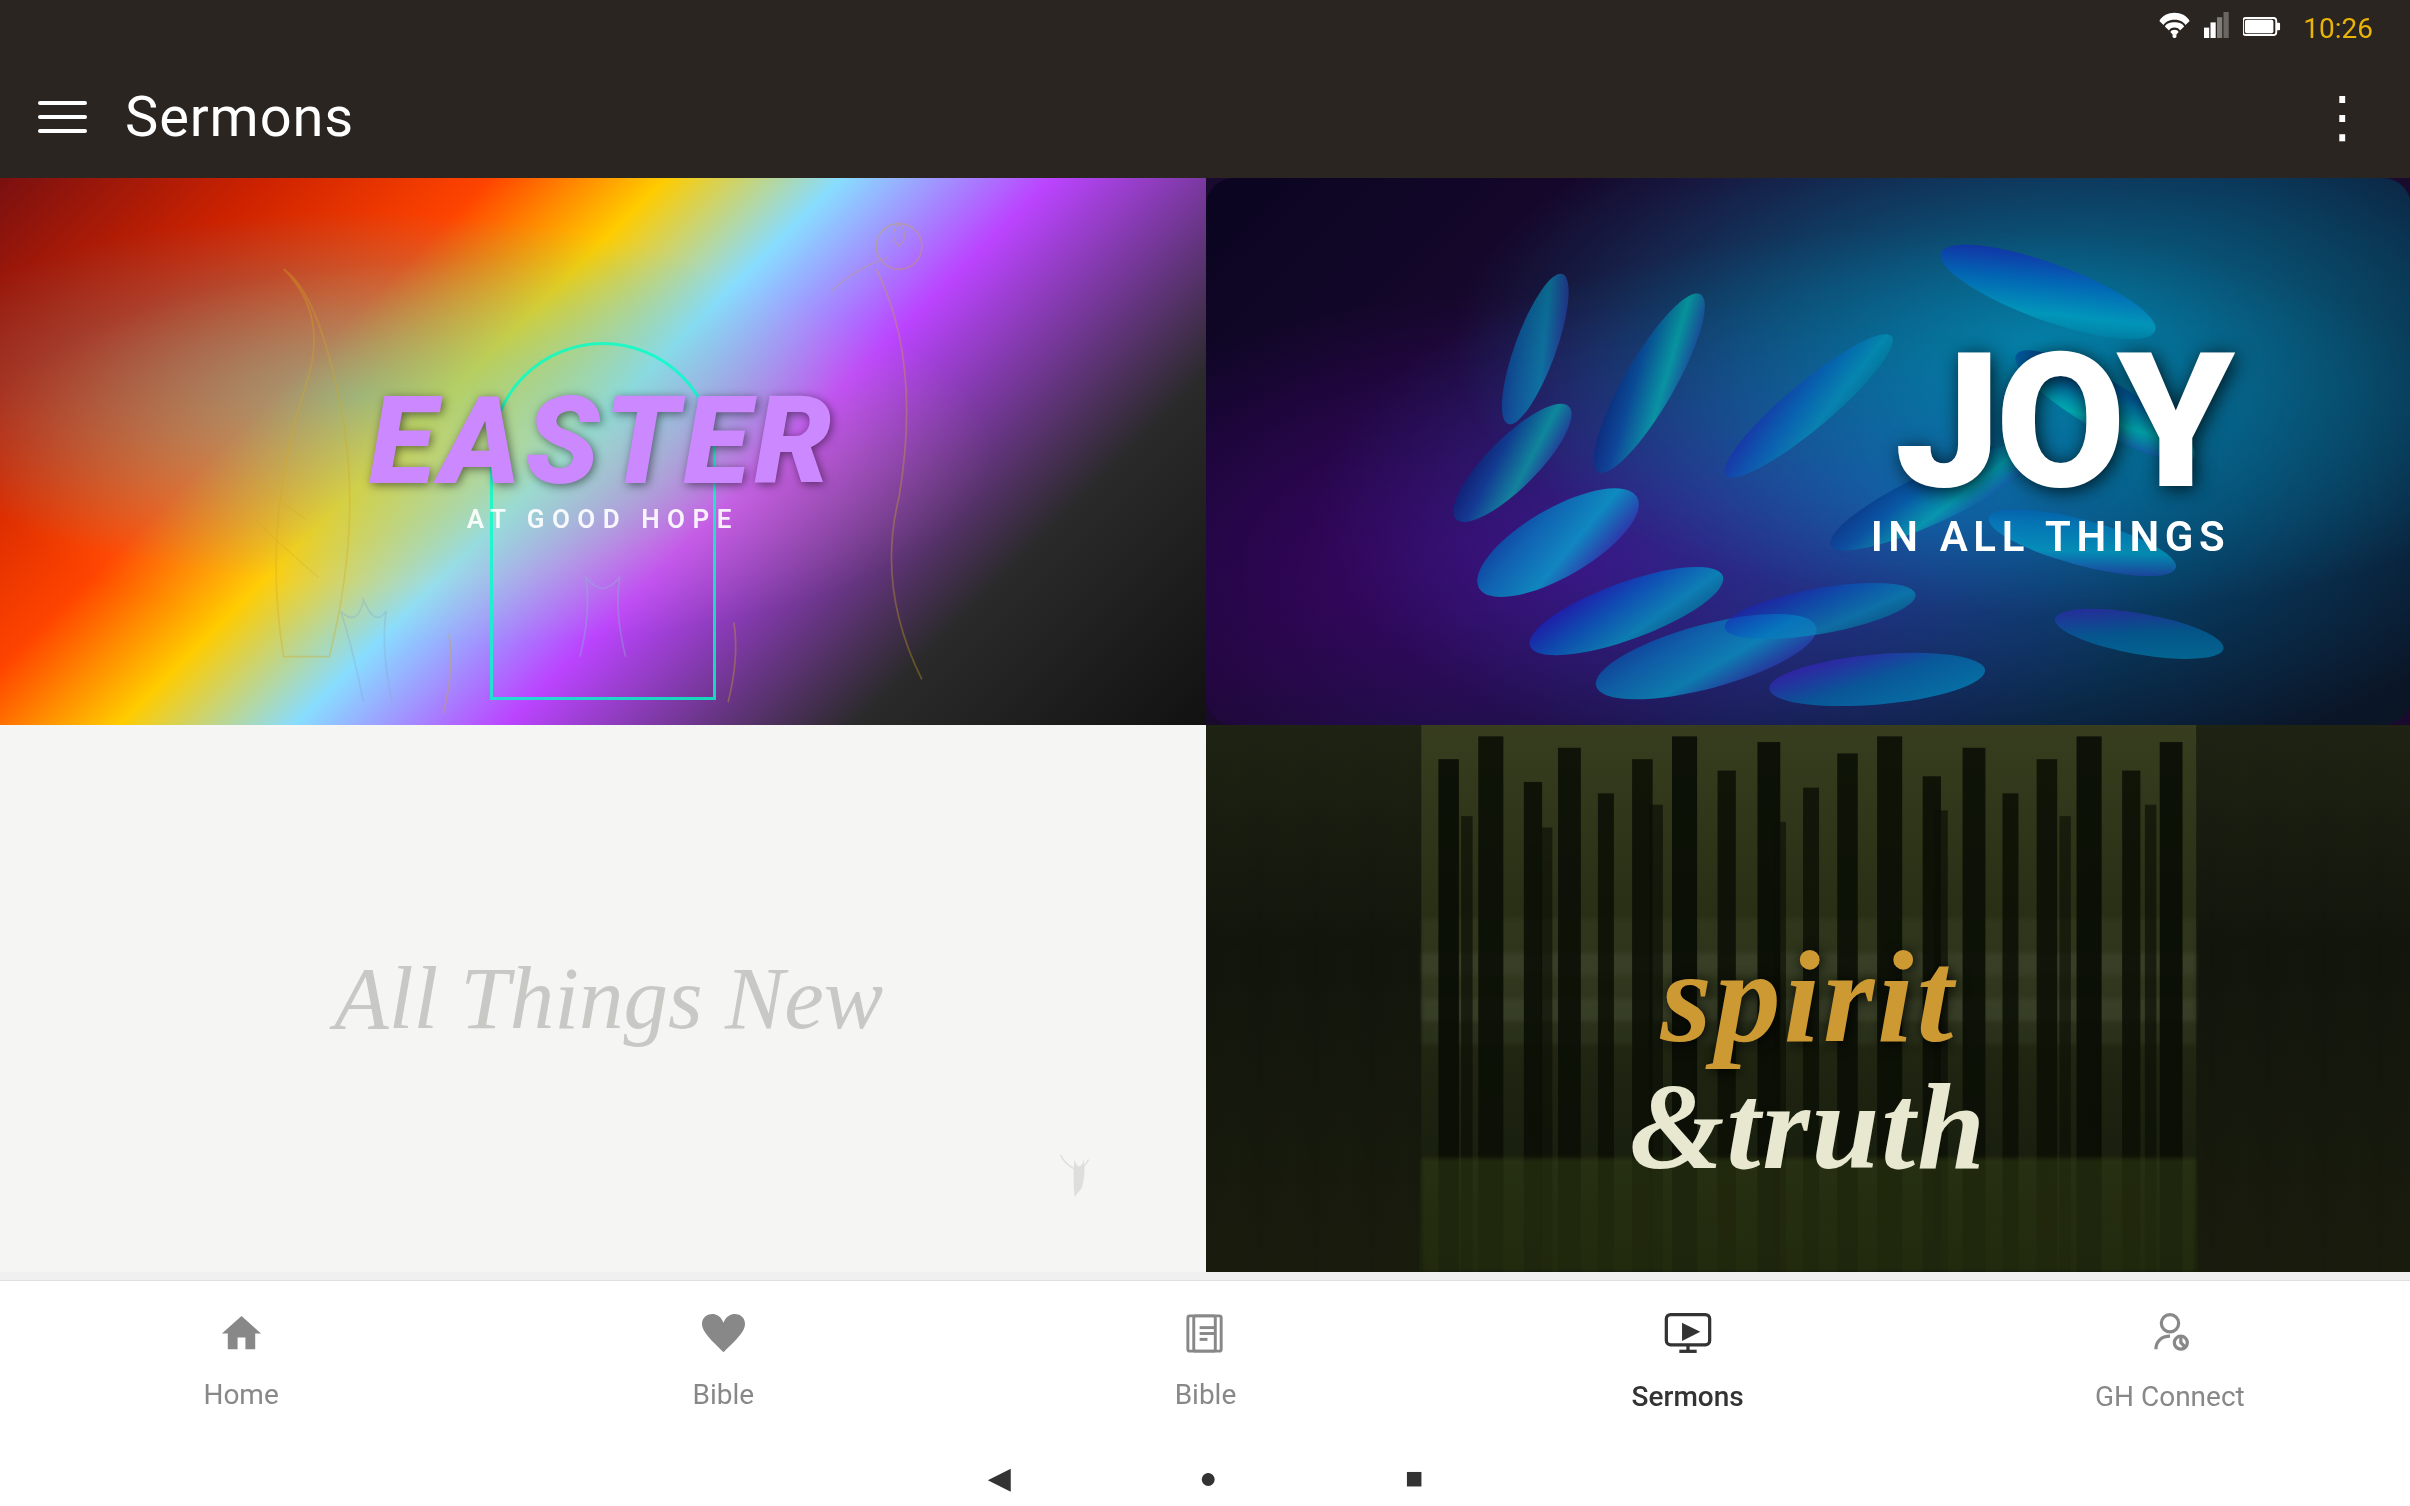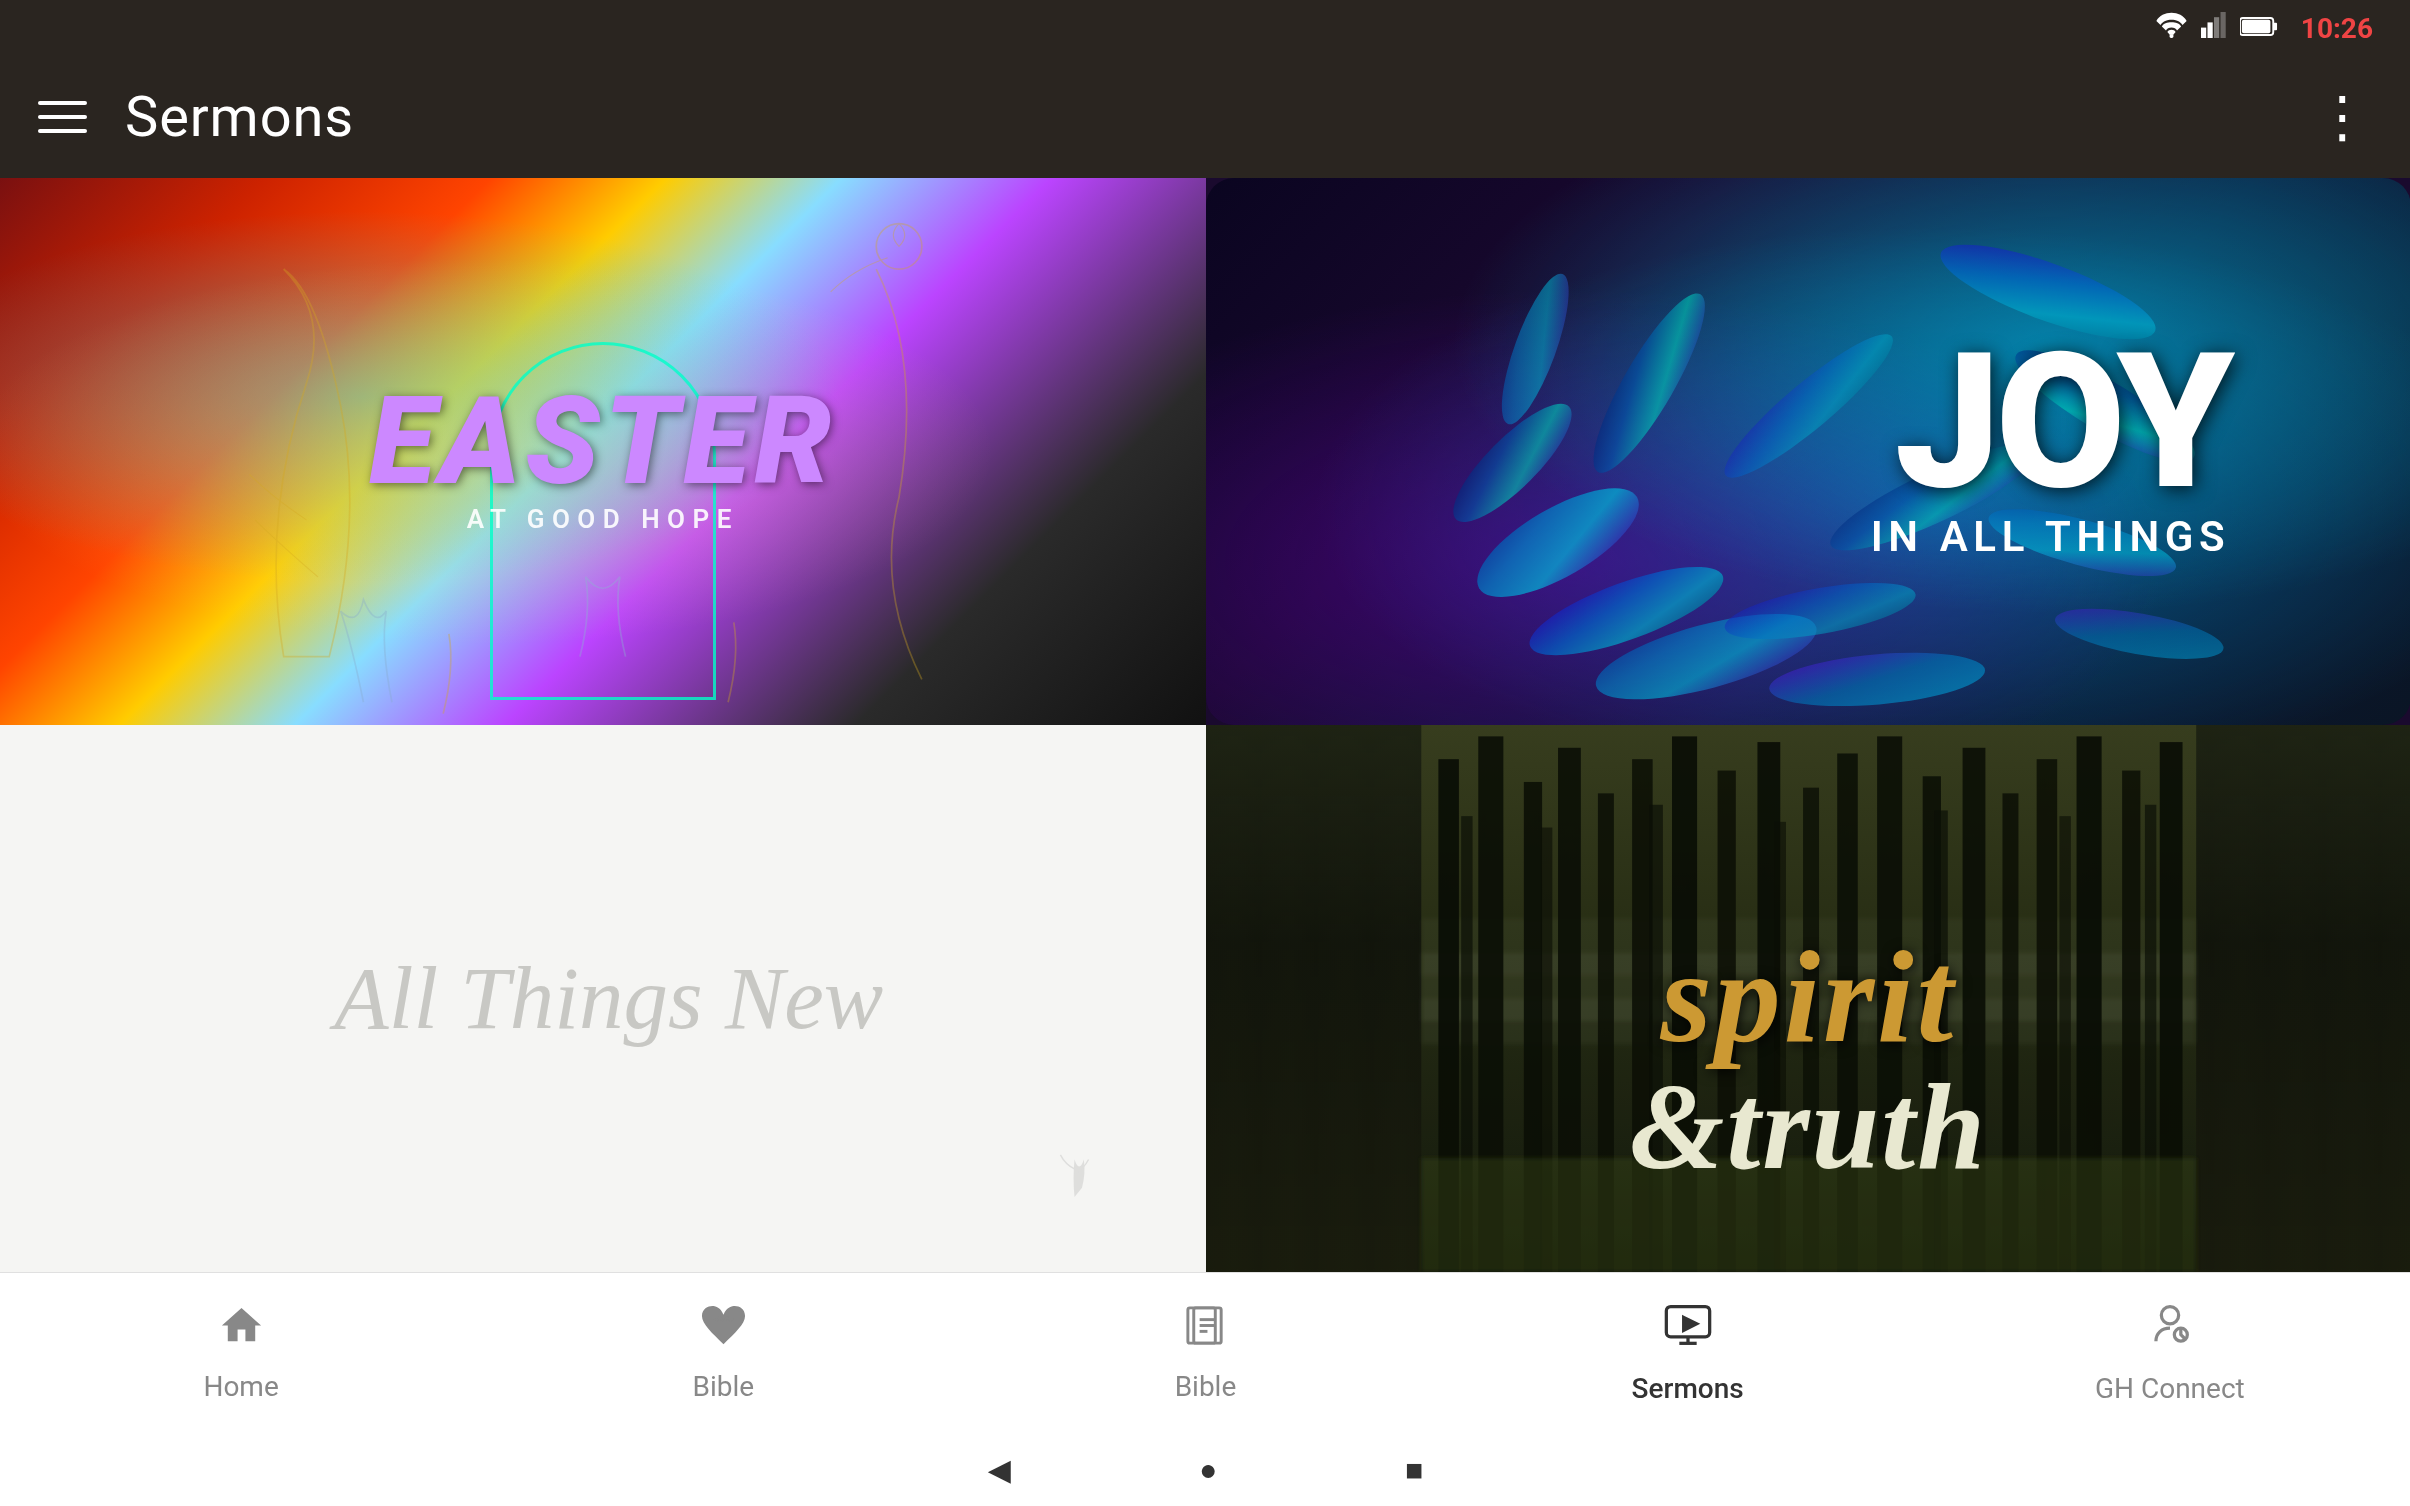--- a/index.html
+++ b/index.html
@@ -28,23 +28,23 @@
 
     .status-icons {
       display: flex;
       align-items: center;
       gap: 13px;
       color: white;
       font-size: 26px;
     }
 
     .status-time {
-      color: #ef4444;
+      color: #eab308;
       font-size: 28px;
-      font-weight: 700;
+      font-weight: 400;
       margin-left: 9.4px;
     }
 
     
     #app-bar {
       width: 100%;
       height: 122px;
       background: #2a2520;
       display: flex;
       align-items: center;
@@ -285,20 +285,21 @@
 
     
     #bottom-nav {
       width: 100%;
       height: 160px;
       background: white;
       display: flex;
       align-items: center;
       justify-content: space-around;
       border-top: 0.9px solid #e0e0e0;
+      margin-top: 8px;
     }
 
     .nav-item {
       display: flex;
       flex-direction: column;
       align-items: center;
       gap: 11.3px;
       cursor: pointer;
       color: #888;
       min-width: 188px;

